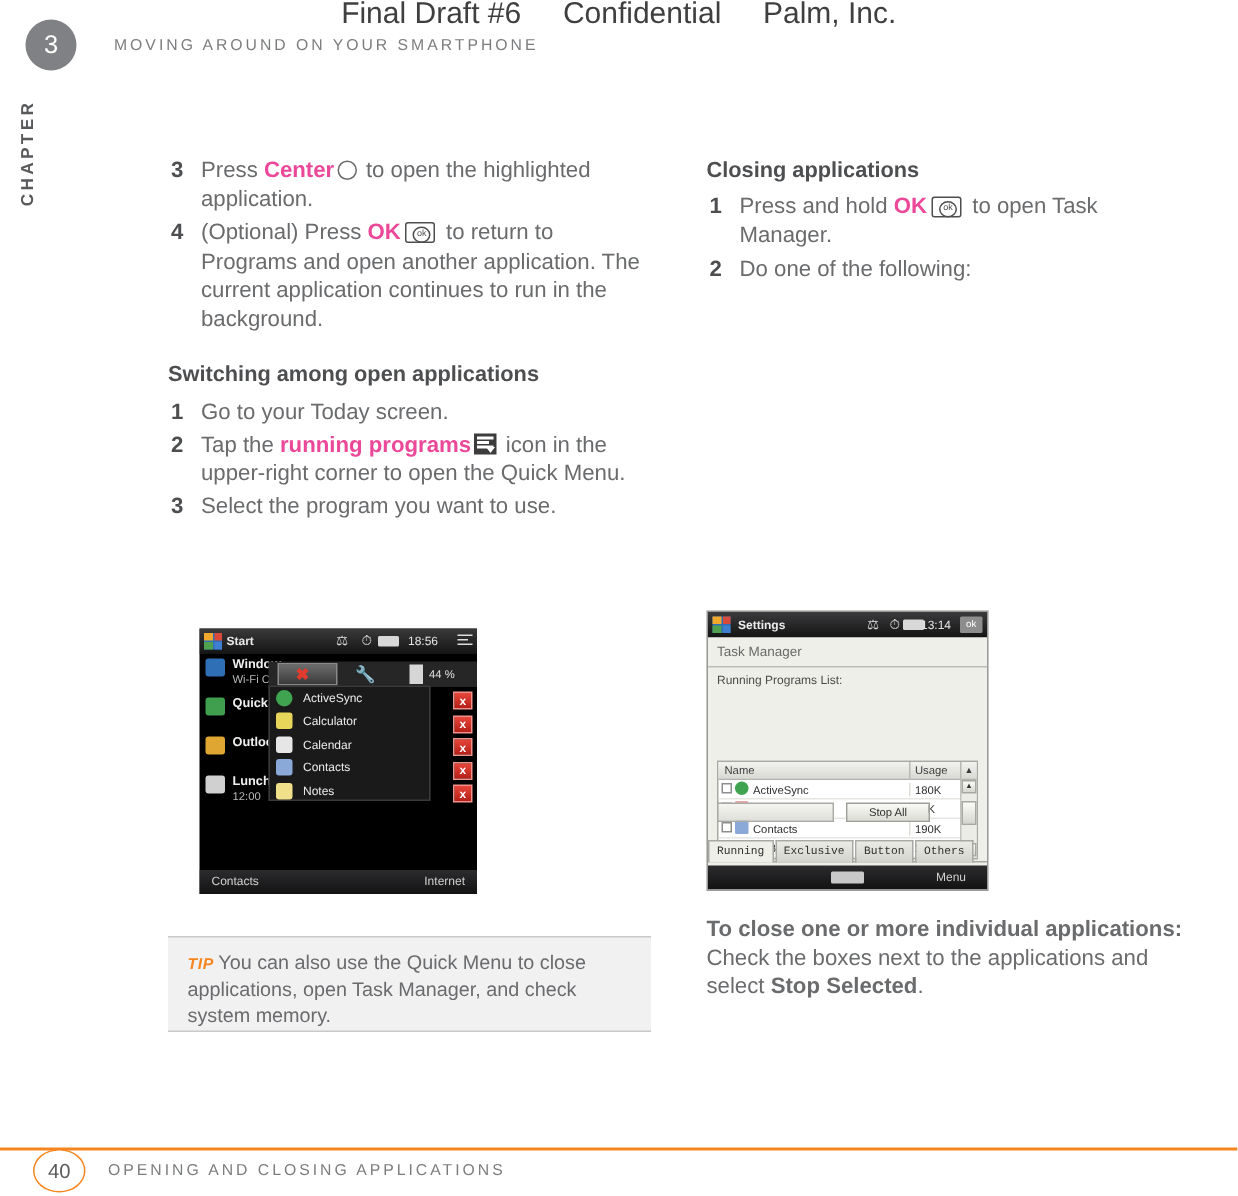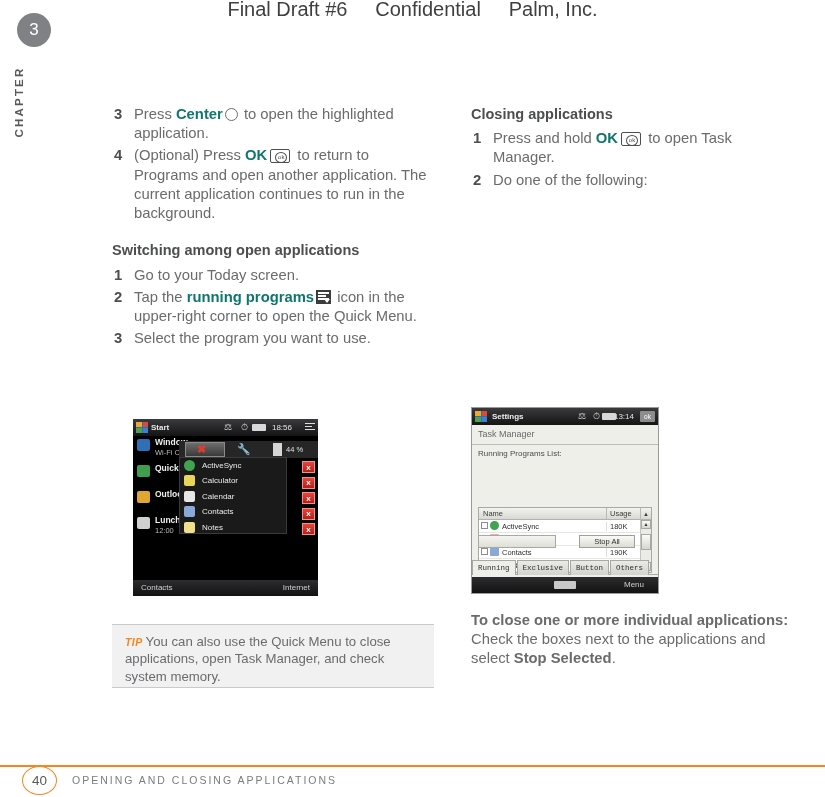--- a/index.html
+++ b/index.html
@@ -76,21 +76,21 @@
     color: #4d4e50;
     margin: 0 0 6px 0;
     line-height: 1.25;
   }
   .para {
     font-size: 14.8px;
     line-height: 1.30;
     color: #6a6b6d;
     margin: 0 0 12px 0;
   }
-  .para b, .step-body b { color: #0f766e; font-weight: bold; }
+  .para b, .step-body b { color: #ec4899; font-weight: bold; }
 
   
   .step {
     display: flex;
     font-size: 14.8px;
     line-height: 1.30;
     color: #6a6b6d;
     margin-bottom: 3px;
   }
   .step-num {
@@ -318,21 +318,21 @@
     border:1px solid #a9a9a4; font-size:5px; text-align:center; color:#333;
   }
   .sr-scroll .sb-up{ top:0; height:9px;}
   .sr-scroll .sb-thumb{ top:14px; height:16px;}
   .sr-scroll .sb-dn{ bottom:0; height:9px;}
   .sr-field{
     position:absolute; left:6px; top:110px; width:78px; height:13px;
     background:linear-gradient(#f4f4f0,#dfdfda); border:1px solid #a9a9a4;
   }
   .sr-stopall{
-    position:absolute; left:107px; top:110px; width:56px; height:13px;
+    position:absolute; left:92px; top:110px; width:56px; height:13px;
     background:linear-gradient(#fafaf6,#dcdcd6); border:1px solid #a0a09b;
     font-size:7.5px; color:#2f2f2f; display:flex; align-items:center; justify-content:center;
   }
   .sr-tabs{
     position:absolute; left:0; bottom:2px; width:100%; height:15px; display:flex;
     border-bottom:1px solid #a8a8a4;
   }
   .sr-tab{
     height:15px; padding:0 5px; font-size:7.5px; color:#2f2f2f;
     display:flex; align-items:center;
@@ -364,20 +364,21 @@
   }
 </style>
 </head>
 <body>
 
 <div id="page">
 
   <div class="draft-header">Final Draft #6     Confidential     Palm, Inc.</div>
 
   <div class="chapter-badge">3</div>
+  <div class="running-head">MOVING AROUND ON YOUR SMARTPHONE</div>
   <div class="chapter-word">CHAPTER</div>
 
   <div class="col col-left">
 
     <div class="step">
       <div class="step-num">3</div>
       <div class="step-body"><span>Press </span><b>Center</b><span class="key-circle"></span><span> to open the highlighted application.</span></div>
     </div>
 
     <div class="step">

